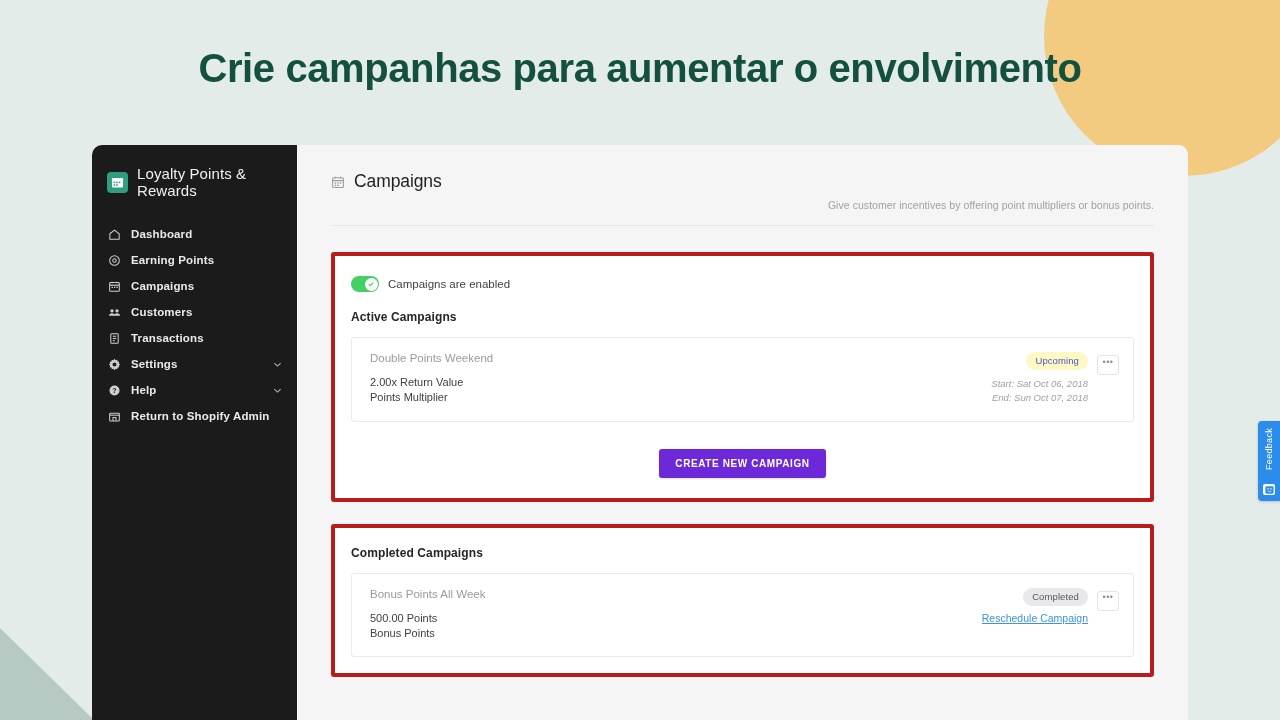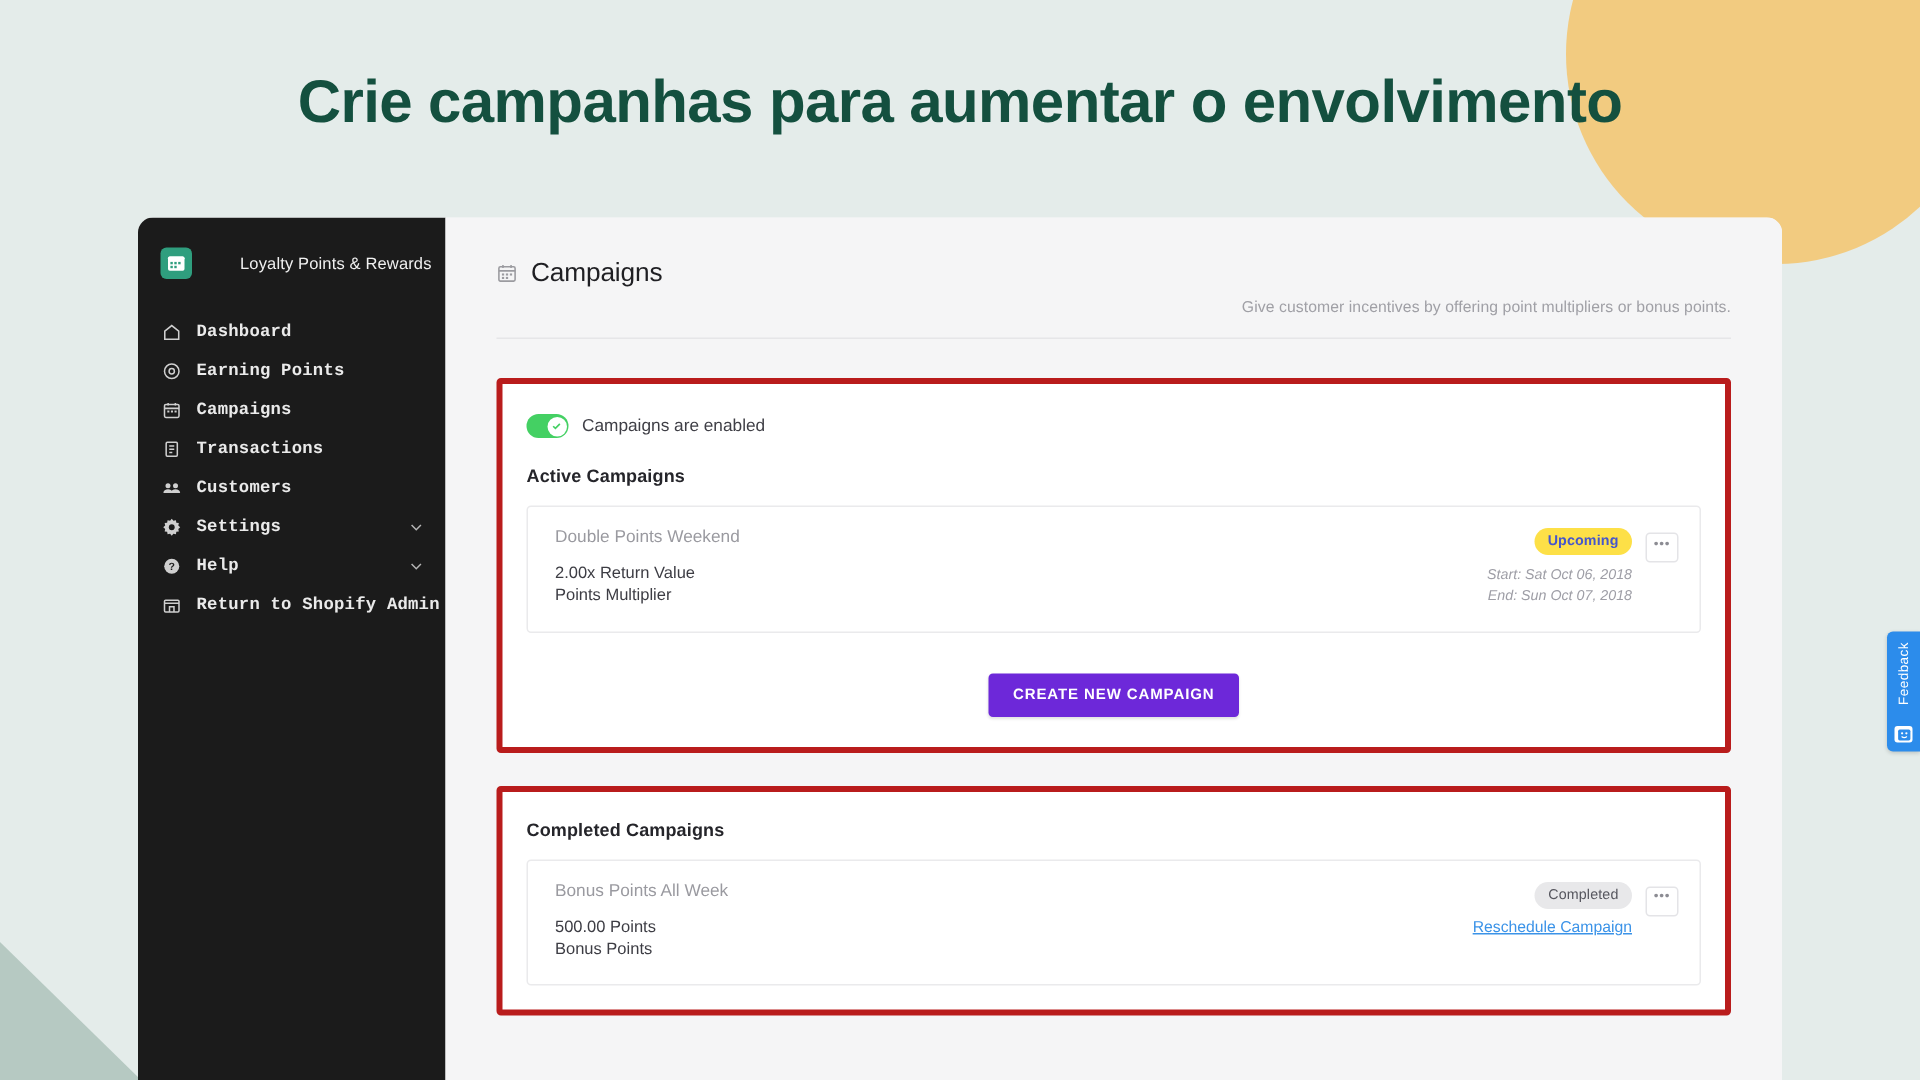--- a/index.html
+++ b/index.html
@@ -71,24 +71,23 @@
   }
   .brand-logo {
     width: 21px; height: 21px;
     border-radius: 4px;
     background: #2f9e7e;
     display: flex; align-items: center; justify-content: center;
     flex: 0 0 21px;
   }
   .brand-logo svg { display: block; }
   .brand-name {
-    font-size: 11px;
+    font-size: 15px;
     color: #f0f0f0;
     letter-spacing: 0.1px;
-    margin-left: 23px;
   }
   .nav { display: flex; flex-direction: column; }
   .nav-item {
     display: flex; align-items: center;
     height: 26px;
     padding: 0 14px 0 15px;
     gap: 10px;
     cursor: pointer;
   }
   .nav-ico {
@@ -97,21 +96,20 @@
     display: flex; align-items: center; justify-content: center;
     color: #cfcfcf;
   }
   .nav-ico svg { display: block; }
   .nav-label {
     font-size: 11.5px;
     font-weight: bold;
     color: #eaeaea;
     letter-spacing: 0.15px;
     white-space: nowrap;
-    font-family: Liberation Mono, monospace;
   }
   .nav-chev {
     margin-left: auto;
     color: #b5b5b5;
     display: flex; align-items: center;
   }
 
   
   .content {
     flex: 1;
@@ -223,23 +221,22 @@
   }
   .badge {
     display: inline-block;
     font-size: 9.5px;
     padding: 3px 9px 4px 9px;
     border-radius: 10px;
     letter-spacing: 0.1px;
     white-space: nowrap;
   }
   .badge-upcoming {
-    background: #fde047;
+    background: #fef9c3;
     color: #4556cc;
-    font-weight: bold;
   }
   .badge-completed {
     background: #e8e8ea;
     color: #56565e;
   }
   .dates {
     margin-top: 7px;
     font-size: 9.5px;
     font-style: italic;
     color: #9e9ea6;
@@ -382,38 +379,38 @@
               <rect x="3.8" y="7.2" width="1.5" height="1.4" fill="currentColor" stroke="none"></rect>
               <rect x="6.4" y="7.2" width="1.5" height="1.4" fill="currentColor" stroke="none"></rect>
               <rect x="9" y="7.2" width="1.5" height="1.4" fill="currentColor" stroke="none"></rect>
             </svg>
           </span>
           <span class="nav-label">Campaigns</span>
         </div>
 
         <div class="nav-item">
           <span class="nav-ico">
-            <svg width="13" height="13" viewBox="0 0 14 14" fill="none" stroke="currentColor" stroke-width="1.1">
-              <rect x="3" y="2" width="8" height="10" rx="0.8"></rect>
-              <path d="M5.2 4.6 H8.8 M5.2 7 H8.8 M5.2 9.4 H7.4"></path>
-            </svg>
-          </span>
-          <span class="nav-label">Transactions</span>
-        </div>
-
-        <div class="nav-item">
-          <span class="nav-ico">
             <svg width="13" height="13" viewBox="0 0 14 14" fill="currentColor">
               <circle cx="4.3" cy="5.2" r="1.8"></circle>
               <circle cx="9.7" cy="5.2" r="1.8"></circle>
               <path d="M1 10.4 C1 8.6 2.5 7.7 4.3 7.7 C6.1 7.7 7.6 8.6 7.6 10.4 Z"></path>
               <path d="M6.4 10.4 C6.4 8.6 7.9 7.7 9.7 7.7 C11.5 7.7 13 8.6 13 10.4 Z"></path>
             </svg>
           </span>
           <span class="nav-label">Customers</span>
+        </div>
+
+        <div class="nav-item">
+          <span class="nav-ico">
+            <svg width="13" height="13" viewBox="0 0 14 14" fill="none" stroke="currentColor" stroke-width="1.1">
+              <rect x="3" y="2" width="8" height="10" rx="0.8"></rect>
+              <path d="M5.2 4.6 H8.8 M5.2 7 H8.8 M5.2 9.4 H7.4"></path>
+            </svg>
+          </span>
+          <span class="nav-label">Transactions</span>
         </div>
 
         <div class="nav-item">
           <span class="nav-ico">
             <svg width="13" height="13" viewBox="0 0 14 14" fill="currentColor">
               <path d="M7 0.9 L8.2 2.3 L10 1.9 L10.3 3.7 L12.1 4 L11.7 5.8 L13.1 7 L11.7 8.2 L12.1 10 L10.3 10.3 L10 12.1 L8.2 11.7 L7 13.1 L5.8 11.7 L4 12.1 L3.7 10.3 L1.9 10 L2.3 8.2 L0.9 7 L2.3 5.8 L1.9 4 L3.7 3.7 L4 1.9 L5.8 2.3 Z"></path>
               <circle cx="7" cy="7" r="2.1" fill="#1b1b1b"></circle>
             </svg>
           </span>
           <span class="nav-label">Settings</span>

